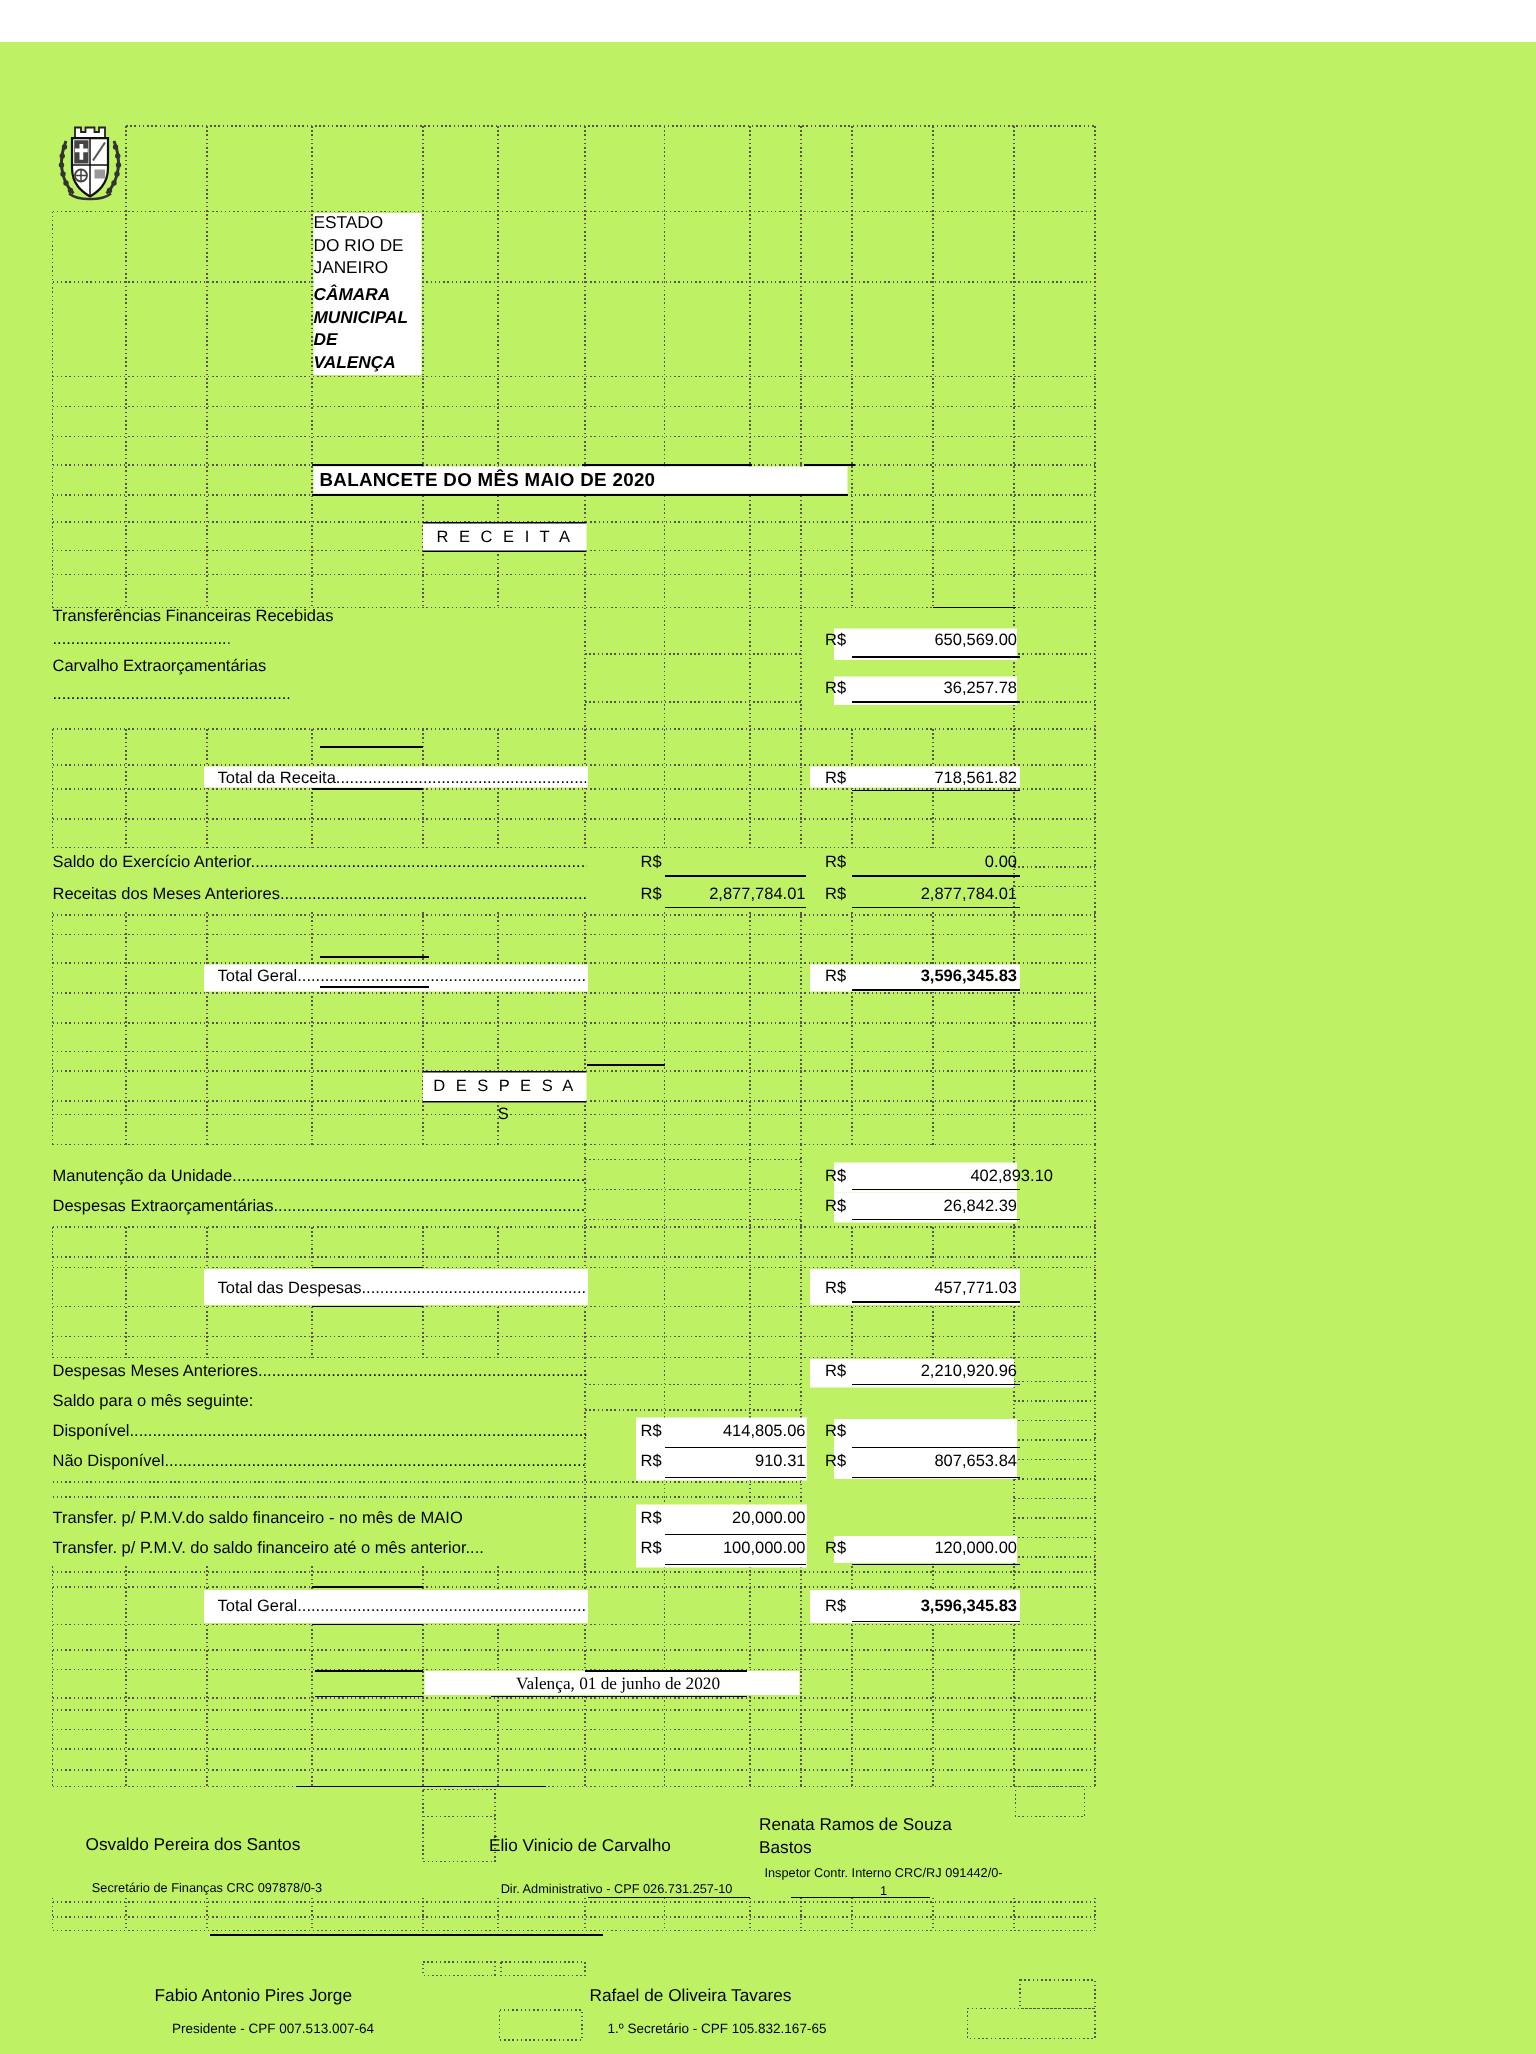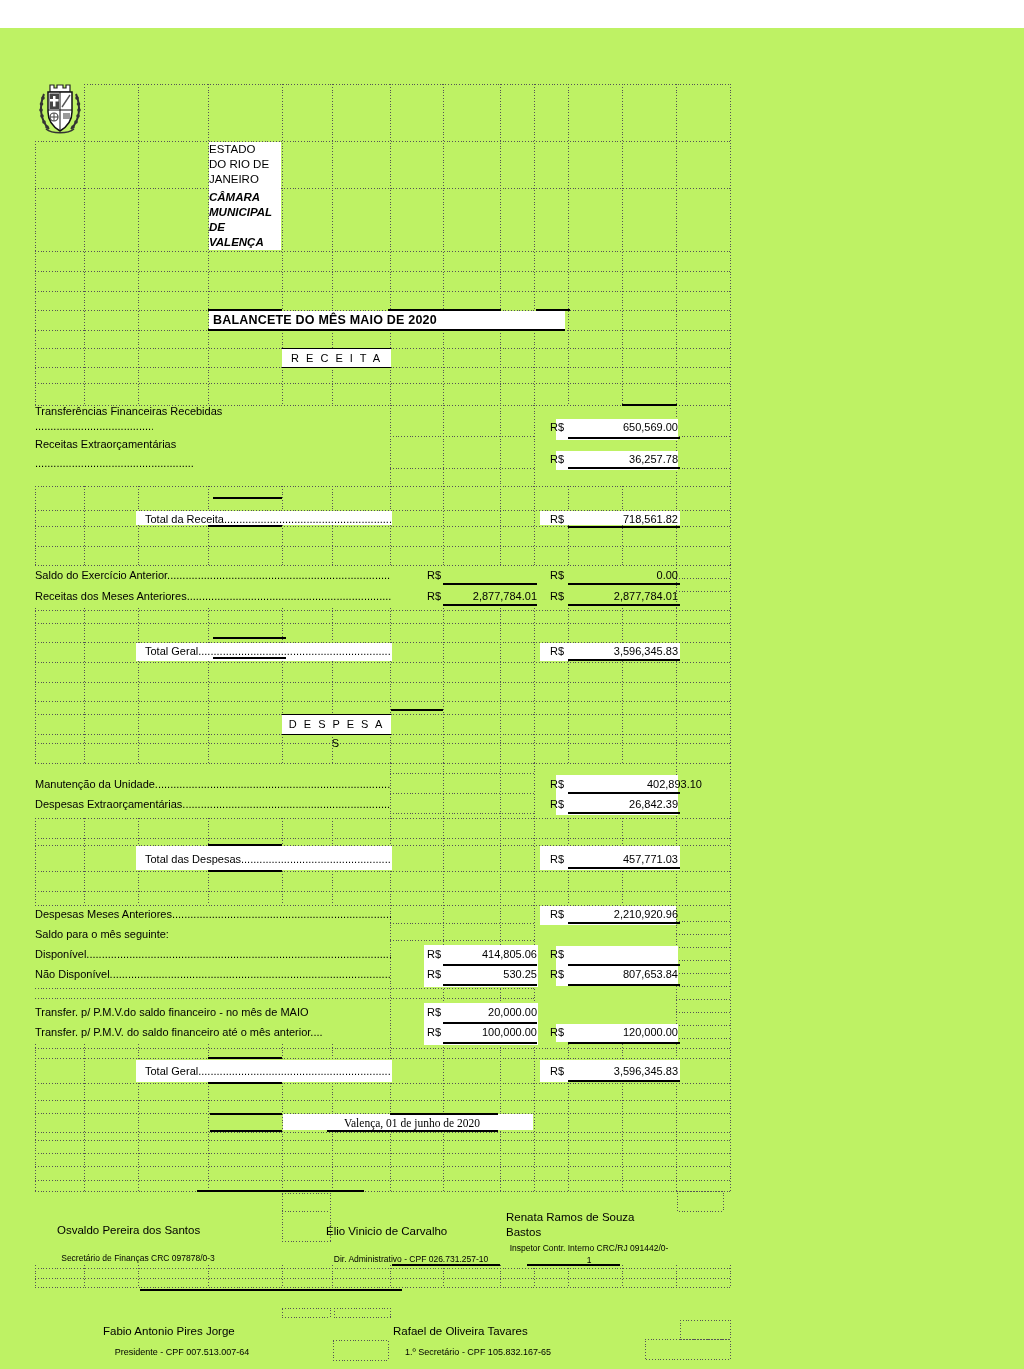--- a/index.html
+++ b/index.html
@@ -4,21 +4,21 @@
 <style>
   html,body{margin:0;padding:0;background:#fff;}
   #page{position:relative;width:1024px;height:1369px;background:#bef264;
         font-family:"Liberation Sans", sans-serif;color:#000;overflow:hidden;margin-top:28px;}
   svg.layer{position:absolute;left:0;top:0;z-index:0;}
   svg#solidlayer{z-index:3;}
   .mask{position:absolute;background:#fff;z-index:1;}
   .txt{position:absolute;z-index:2;font-size:11px;line-height:13px;white-space:nowrap;}
   .clip{overflow:hidden;}
   .rv{text-align:right;}
-  .b{font-weight:normal;}
+  .b{font-weight:bold;}
   .hdr{font-size:11.5px;line-height:15px;}
   .hdrb{font-size:11.5px;line-height:15px;font-weight:bold;font-style:italic;}
   .title{font-size:12.5px;font-weight:bold;letter-spacing:.2px;}
   .sechead{position:absolute;z-index:2;background:#fff;border-top:1px solid #000;border-bottom:1px solid #000;
            text-align:center;font-size:11px;letter-spacing:2px;}
   .name{font-size:11.5px;text-align:left;}
   .role{font-size:9px;text-align:center;}
   .roles{font-size:8.5px;text-align:center;}
   .date{font-size:11.5px;text-align:center;font-family:Liberation Serif, serif;}
   .logo{position:absolute;z-index:2;}
@@ -279,21 +279,21 @@
 
   <div class="txt title" style="left:213px;top:286px">BALANCETE DO MÊS MAIO DE 2020</div>
 
   <div class="sechead" style="left:282px;top:320px;width:109px;height:18px;line-height:18px">R E C E I T A</div>
 
   <div class="txt" style="left:35px;top:377px;width:360px">Transferências Financeiras Recebidas</div>
   <div class="txt clip" style="left:35px;top:392px;width:118px">............................................................</div>
   <div class="txt" style="left:550px;top:393px">R$</div>
   <div class="txt rv" style="left:556px;top:393px;width:122px">650,569.00</div>
 
-  <div class="txt" style="left:35px;top:410px;width:360px">Receitas Extraorçamentárias</div>
+  <div class="txt" style="left:35px;top:410px;width:360px">Carvalho Extraorçamentárias</div>
   <div class="txt clip" style="left:35px;top:429px;width:158px">......................................................................</div>
   <div class="txt" style="left:550px;top:425px">R$</div>
   <div class="txt rv" style="left:556px;top:425px;width:122px">36,257.78</div>
 
   <div class="txt clip" style="left:145px;top:485px;width:246px">Total da Receita.......................................................</div>
   <div class="txt" style="left:550px;top:485px">R$</div>
   <div class="txt rv" style="left:556px;top:485px;width:122px">718,561.82</div>
 
   <div class="txt clip" style="left:35px;top:541px;width:356px">Saldo do Exercício Anterior.....................................................................................</div>
   <div class="txt" style="left:427px;top:541px">R$</div>
@@ -330,21 +330,21 @@
 
   <div class="txt" style="left:35px;top:900px;width:360px">Saldo para o mês seguinte:</div>
 
   <div class="txt clip" style="left:35px;top:920px;width:356px">Disponível.............................................................................................................................................</div>
   <div class="txt" style="left:427px;top:920px">R$</div>
   <div class="txt rv" style="left:435px;top:920px;width:102px">414,805.06</div>
   <div class="txt" style="left:550px;top:920px">R$</div>
 
   <div class="txt clip" style="left:35px;top:940px;width:356px">Não Disponível.....................................................................................................................................</div>
   <div class="txt" style="left:427px;top:940px">R$</div>
-  <div class="txt rv" style="left:435px;top:940px;width:102px">530.25</div>
+  <div class="txt rv" style="left:435px;top:940px;width:102px">910.31</div>
   <div class="txt" style="left:550px;top:940px">R$</div>
   <div class="txt rv" style="left:556px;top:940px;width:122px">807,653.84</div>
 
   <div class="txt" style="left:35px;top:978px;width:370px">Transfer. p/ P.M.V.do saldo financeiro - no mês de MAIO</div>
   <div class="txt" style="left:427px;top:978px">R$</div>
   <div class="txt rv" style="left:435px;top:978px;width:102px">20,000.00</div>
 
   <div class="txt" style="left:35px;top:998px;width:370px">Transfer. p/ P.M.V. do saldo financeiro até o mês anterior....</div>
   <div class="txt" style="left:427px;top:998px">R$</div>
   <div class="txt rv" style="left:435px;top:998px;width:102px">100,000.00</div>

